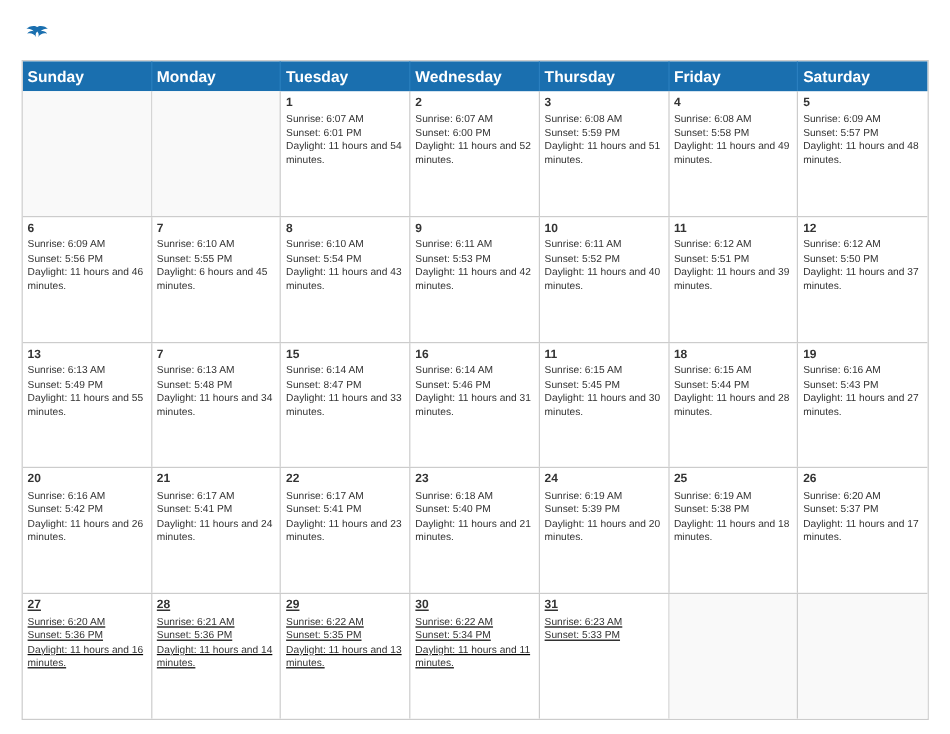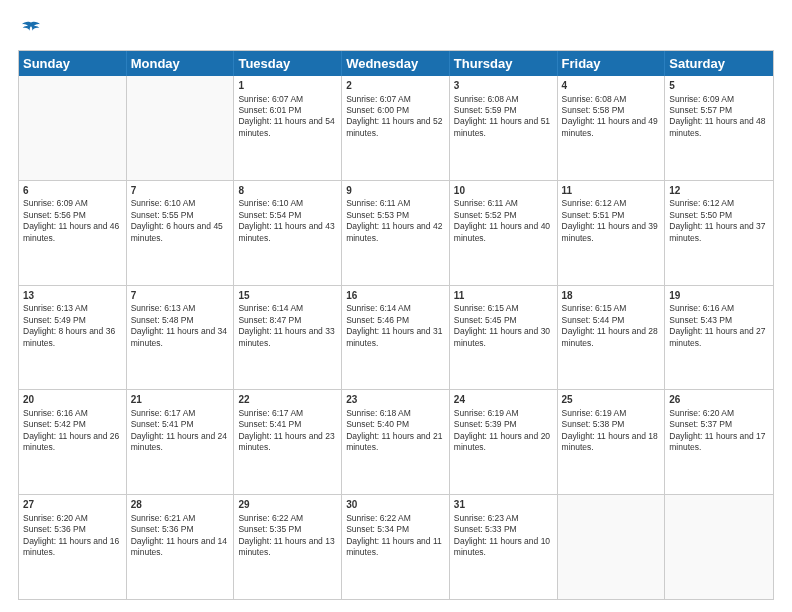--- a/index.html
+++ b/index.html
@@ -67,21 +67,21 @@
       flex: 1;
       display: flex;
       flex-direction: column;
     }
     .cal-row {
       display: grid;
       grid-template-columns: repeat(7, 1fr);
       flex: 1;
       border-bottom: 1px solid #ccc;
     }
-    .cal-row:last-child { border-bottom: none; }
+    .cal-row:last-child { border-bottom: none; text-decoration: underline; }
     .cal-cell {
       border-right: 1px solid #ccc;
       padding: 3px 4px;
       vertical-align: top;
       font-size: 8.5px;
       color: #333;
       line-height: 1.35;
       min-height: 0;
     }
     .cal-cell:last-child { border-right: none; }
@@ -145,21 +145,21 @@
         <div class="cal-row">
           <div class="cal-cell"><span class="day-num">6</span><span>Sunrise: 6:09 AM</span><br><span>Sunset: 5:56 PM</span><br><span>Daylight: 11 hours and 46 minutes.</span></div>
           <div class="cal-cell"><span class="day-num">7</span><span>Sunrise: 6:10 AM</span><br><span>Sunset: 5:55 PM</span><br><span>Daylight: 6 hours and 45 minutes.</span></div>
           <div class="cal-cell"><span class="day-num">8</span><span>Sunrise: 6:10 AM</span><br><span>Sunset: 5:54 PM</span><br><span>Daylight: 11 hours and 43 minutes.</span></div>
           <div class="cal-cell"><span class="day-num">9</span><span>Sunrise: 6:11 AM</span><br><span>Sunset: 5:53 PM</span><br><span>Daylight: 11 hours and 42 minutes.</span></div>
           <div class="cal-cell"><span class="day-num">10</span><span>Sunrise: 6:11 AM</span><br><span>Sunset: 5:52 PM</span><br><span>Daylight: 11 hours and 40 minutes.</span></div>
           <div class="cal-cell"><span class="day-num">11</span><span>Sunrise: 6:12 AM</span><br><span>Sunset: 5:51 PM</span><br><span>Daylight: 11 hours and 39 minutes.</span></div>
           <div class="cal-cell"><span class="day-num">12</span><span>Sunrise: 6:12 AM</span><br><span>Sunset: 5:50 PM</span><br><span>Daylight: 11 hours and 37 minutes.</span></div>
         </div>
         <div class="cal-row">
-          <div class="cal-cell"><span class="day-num">13</span><span>Sunrise: 6:13 AM</span><br><span>Sunset: 5:49 PM</span><br><span>Daylight: 8 hours and 36 minutes.</span></div>
+          <div class="cal-cell"><span class="day-num">13</span><span>Sunrise: 6:13 AM</span><br><span>Sunset: 5:49 PM</span><br><span>Daylight: 11 hours and 55 minutes.</span></div>
           <div class="cal-cell"><span class="day-num">7</span><span>Sunrise: 6:13 AM</span><br><span>Sunset: 5:48 PM</span><br><span>Daylight: 11 hours and 34 minutes.</span></div>
           <div class="cal-cell"><span class="day-num">15</span><span>Sunrise: 6:14 AM</span><br><span>Sunset: 8:47 PM</span><br><span>Daylight: 11 hours and 33 minutes.</span></div>
           <div class="cal-cell"><span class="day-num">16</span><span>Sunrise: 6:14 AM</span><br><span>Sunset: 5:46 PM</span><br><span>Daylight: 11 hours and 31 minutes.</span></div>
           <div class="cal-cell"><span class="day-num">11</span><span>Sunrise: 6:15 AM</span><br><span>Sunset: 5:45 PM</span><br><span>Daylight: 11 hours and 30 minutes.</span></div>
           <div class="cal-cell"><span class="day-num">18</span><span>Sunrise: 6:15 AM</span><br><span>Sunset: 5:44 PM</span><br><span>Daylight: 11 hours and 28 minutes.</span></div>
           <div class="cal-cell"><span class="day-num">19</span><span>Sunrise: 6:16 AM</span><br><span>Sunset: 5:43 PM</span><br><span>Daylight: 11 hours and 27 minutes.</span></div>
         </div>
         <div class="cal-row">
           <div class="cal-cell"><span class="day-num">20</span><span>Sunrise: 6:16 AM</span><br><span>Sunset: 5:42 PM</span><br><span>Daylight: 11 hours and 26 minutes.</span></div>
           <div class="cal-cell"><span class="day-num">21</span><span>Sunrise: 6:17 AM</span><br><span>Sunset: 5:41 PM</span><br><span>Daylight: 11 hours and 24 minutes.</span></div>
@@ -167,19 +167,19 @@
           <div class="cal-cell"><span class="day-num">23</span><span>Sunrise: 6:18 AM</span><br><span>Sunset: 5:40 PM</span><br><span>Daylight: 11 hours and 21 minutes.</span></div>
           <div class="cal-cell"><span class="day-num">24</span><span>Sunrise: 6:19 AM</span><br><span>Sunset: 5:39 PM</span><br><span>Daylight: 11 hours and 20 minutes.</span></div>
           <div class="cal-cell"><span class="day-num">25</span><span>Sunrise: 6:19 AM</span><br><span>Sunset: 5:38 PM</span><br><span>Daylight: 11 hours and 18 minutes.</span></div>
           <div class="cal-cell"><span class="day-num">26</span><span>Sunrise: 6:20 AM</span><br><span>Sunset: 5:37 PM</span><br><span>Daylight: 11 hours and 17 minutes.</span></div>
         </div>
         <div class="cal-row">
           <div class="cal-cell"><span class="day-num">27</span><span>Sunrise: 6:20 AM</span><br><span>Sunset: 5:36 PM</span><br><span>Daylight: 11 hours and 16 minutes.</span></div>
           <div class="cal-cell"><span class="day-num">28</span><span>Sunrise: 6:21 AM</span><br><span>Sunset: 5:36 PM</span><br><span>Daylight: 11 hours and 14 minutes.</span></div>
           <div class="cal-cell"><span class="day-num">29</span><span>Sunrise: 6:22 AM</span><br><span>Sunset: 5:35 PM</span><br><span>Daylight: 11 hours and 13 minutes.</span></div>
           <div class="cal-cell"><span class="day-num">30</span><span>Sunrise: 6:22 AM</span><br><span>Sunset: 5:34 PM</span><br><span>Daylight: 11 hours and 11 minutes.</span></div>
-          <div class="cal-cell"><span class="day-num">31</span><span>Sunrise: 6:23 AM</span><br><span>Sunset: 5:33 PM</span><br><span>Daylight: 11 hours and 10 minutes.</span></div>
+          <div class="cal-cell"><span class="day-num">31</span><span>Sunrise: 6:23 AM</span><br><span>Sunset: 5:33 PM</span><br></div>
           <div class="cal-cell empty"></div>
           <div class="cal-cell empty"></div>
         </div>
       </div>
   </div>
 </div>
 
 </body></html>

